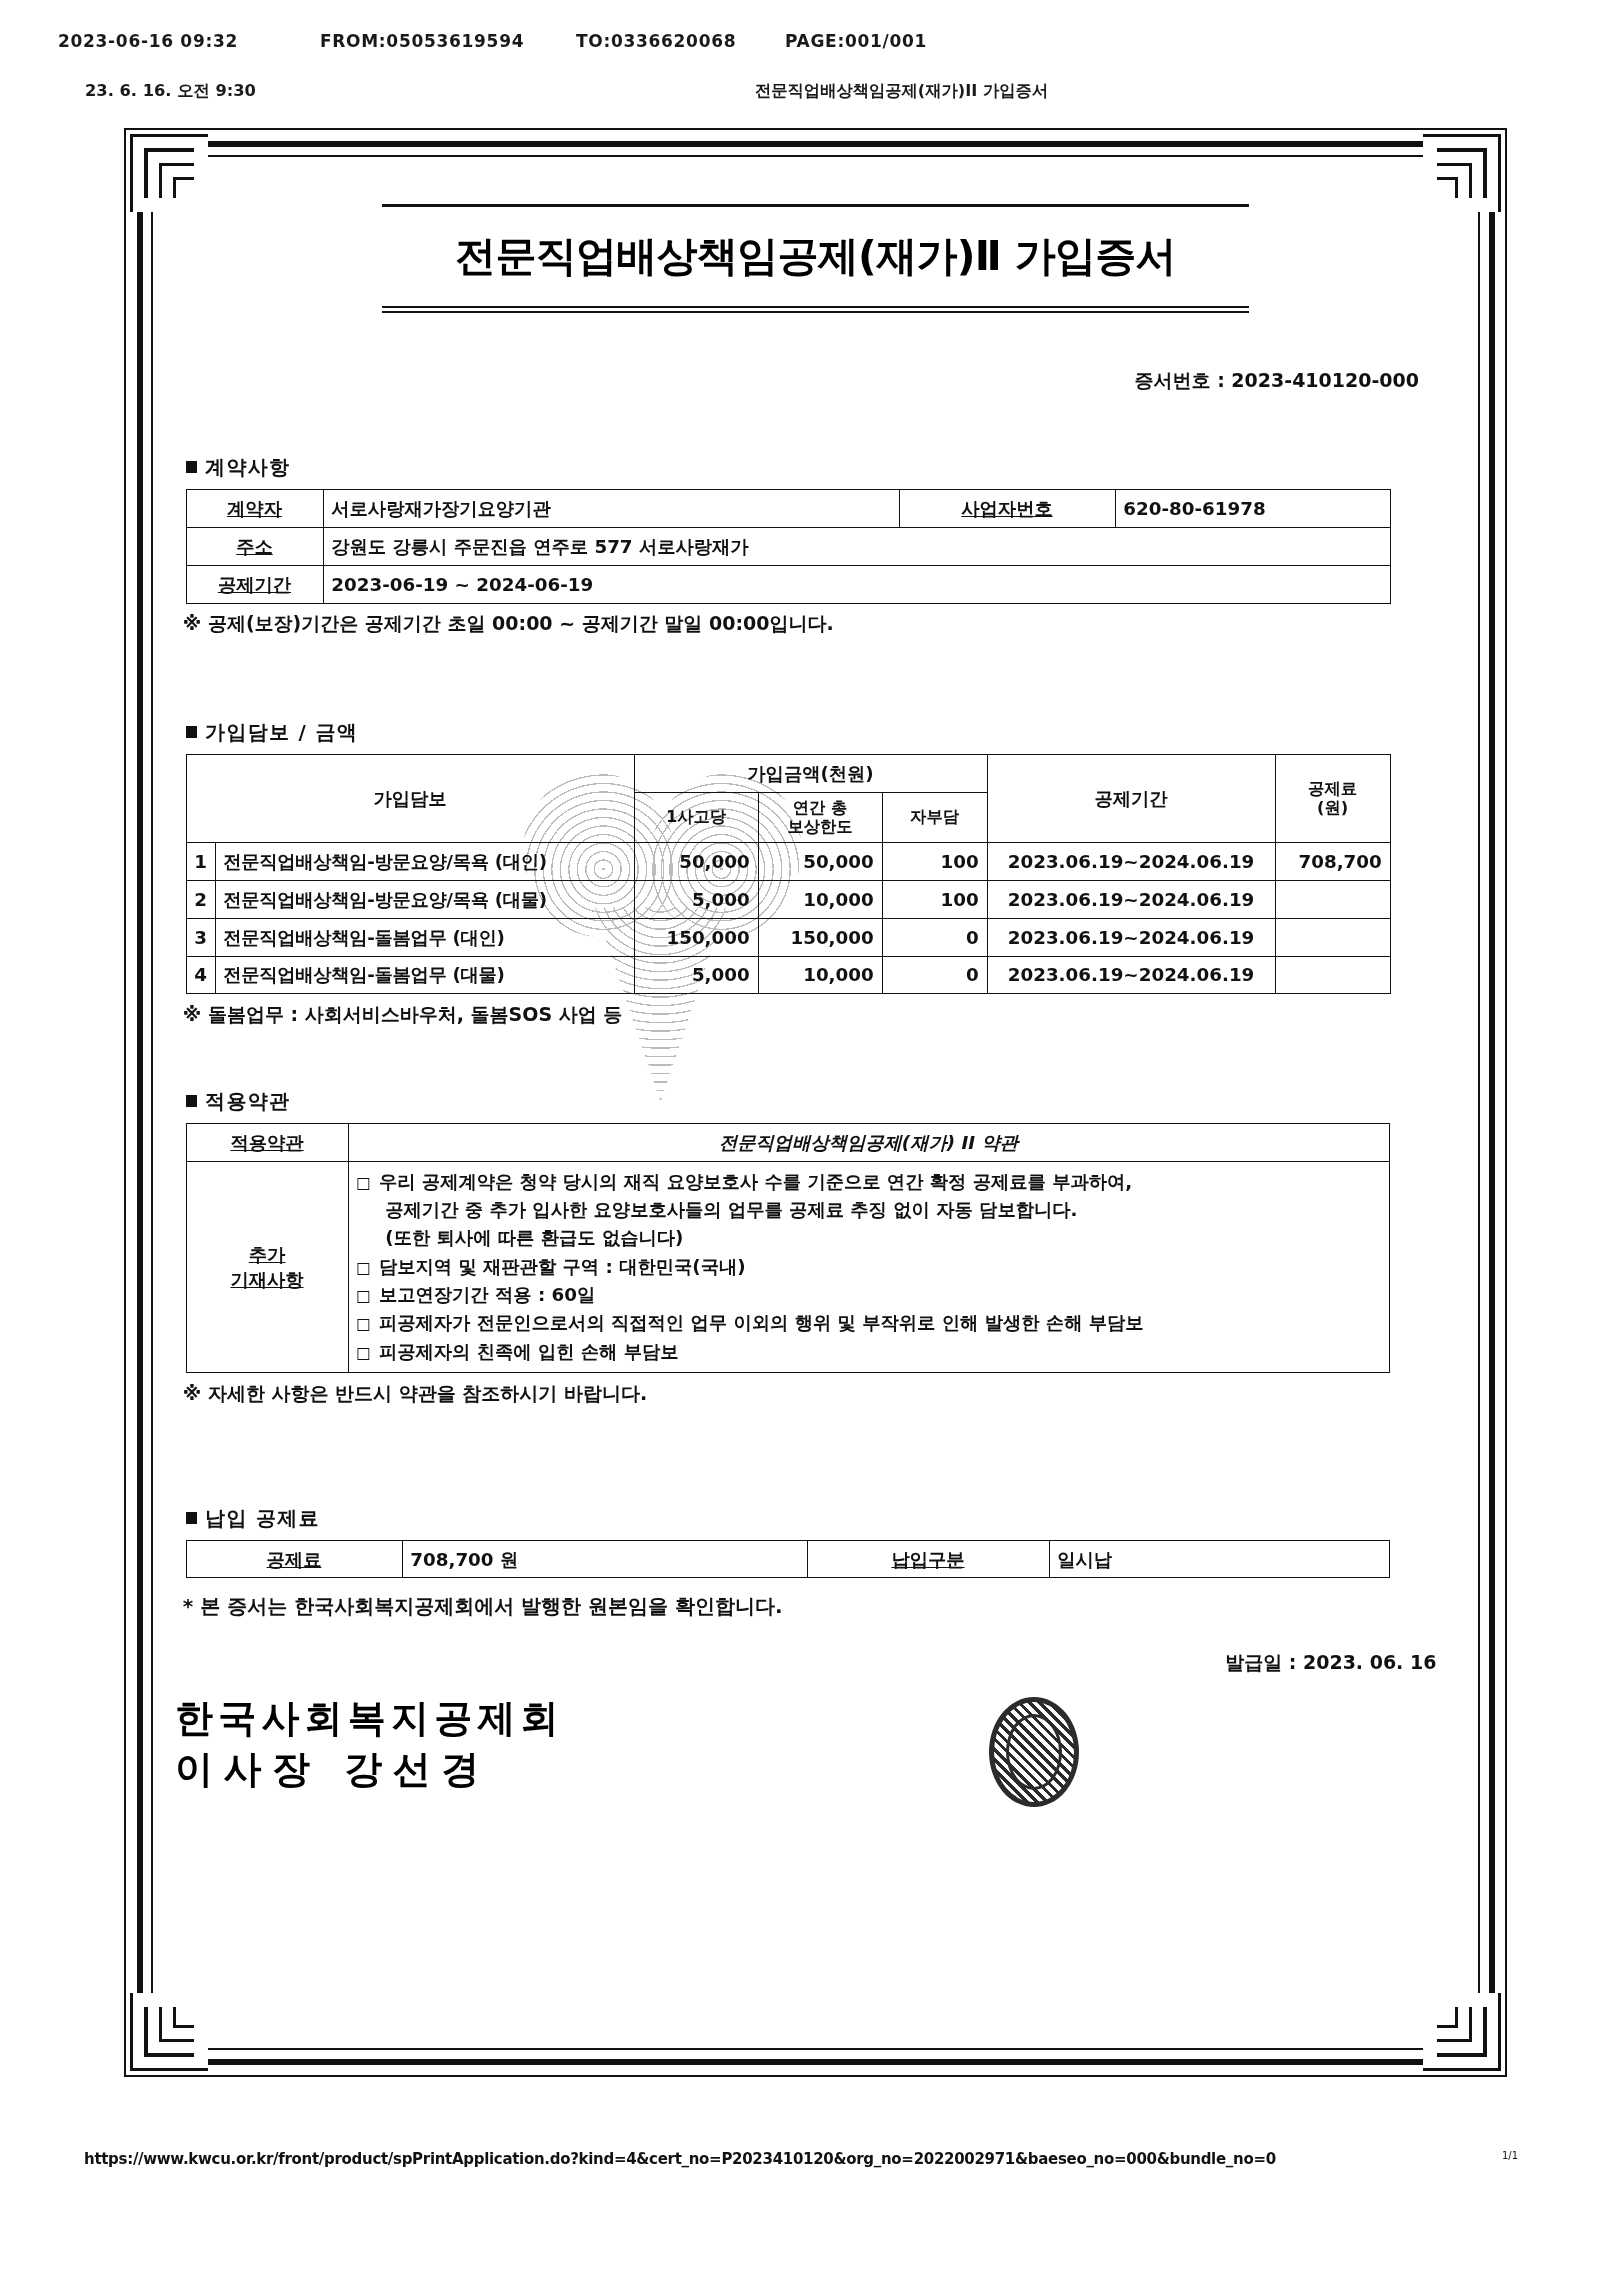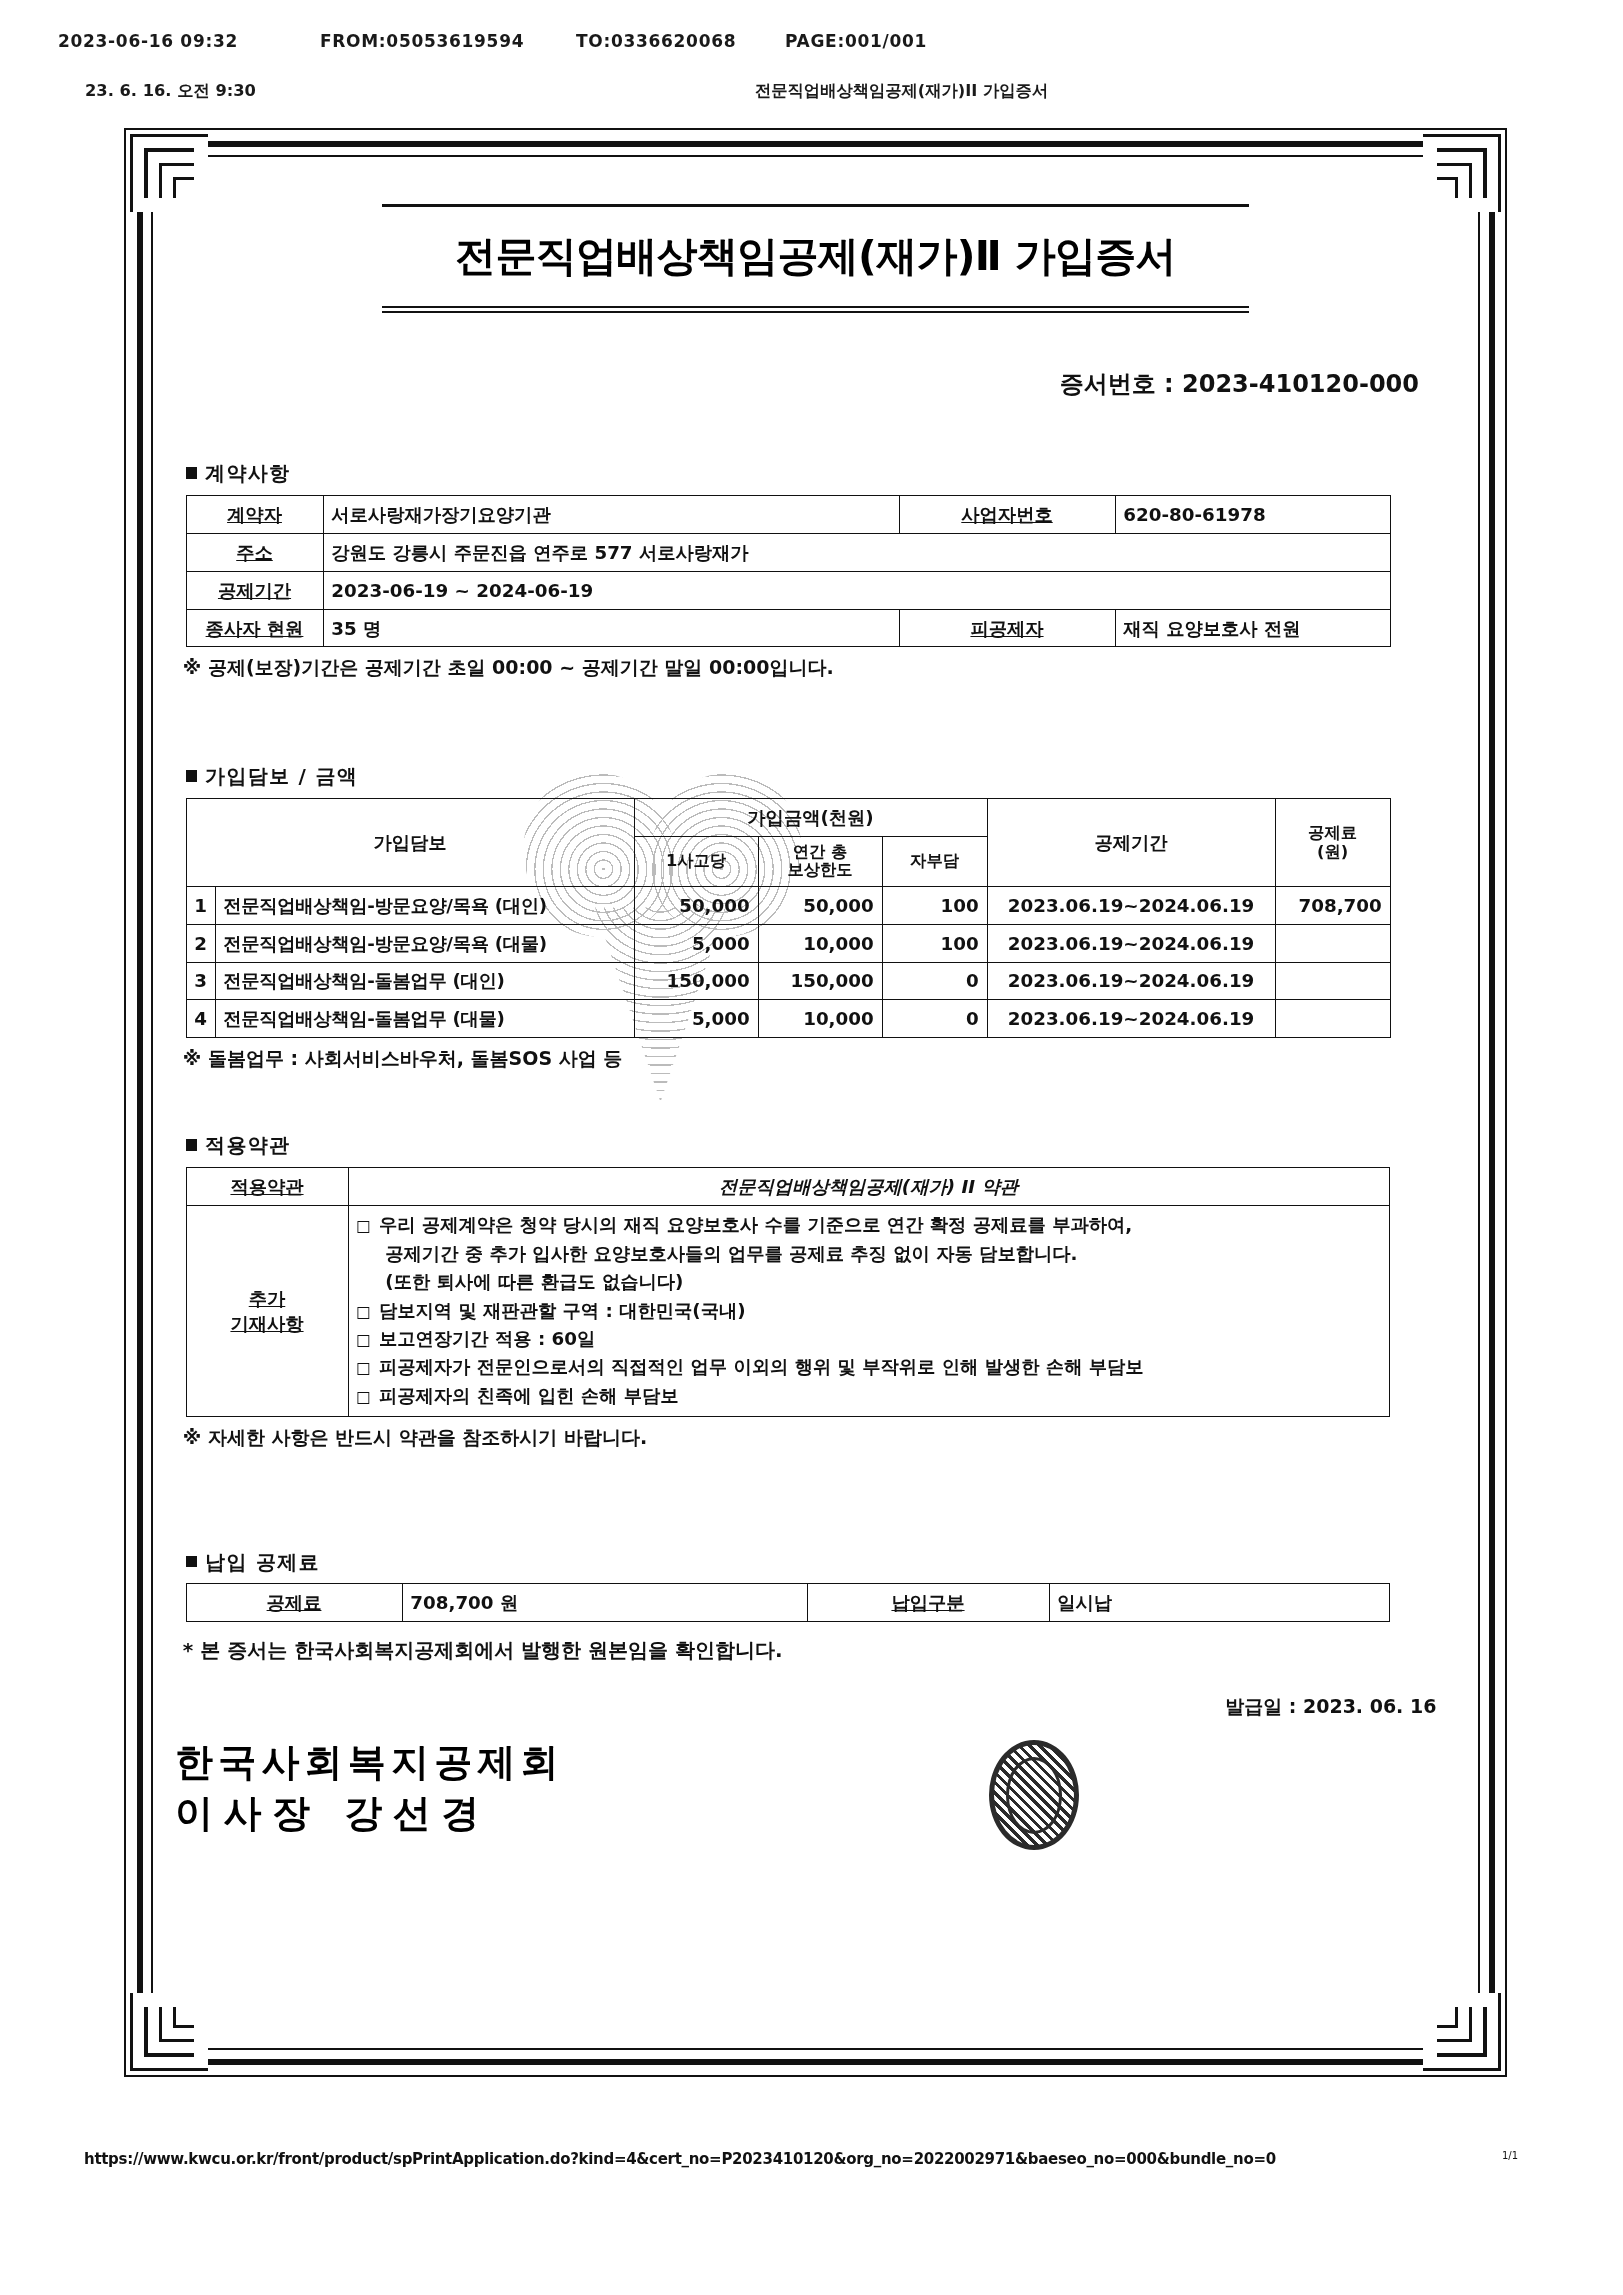--- a/index.html
+++ b/index.html
@@ -112,21 +112,21 @@
   .doc-title {
     text-align: center;
     font-size: 41px;
     font-weight: 900;
     letter-spacing: -0.7px;
     padding: 22px 0 15.7px 0;
     color: #000;
   }
   .cert-no {
     text-align: right;
-    font-size: 24px;
+    font-size: 19px;
     font-weight: 900;
     padding-right: 37px;
     margin-top: 55px;
     letter-spacing: 0px;
   }
 
   
   .sec-head {
     font-size: 20px;
     font-weight: 700;
@@ -400,26 +400,20 @@
         <td class="lbl">사업자번호</td>
         <td class="val">620-80-61978</td>
       </tr>
       <tr>
         <td class="lbl">주소</td>
         <td class="val" colspan="3">강원도 강릉시 주문진읍 연주로 577 서로사랑재가</td>
       </tr>
       <tr>
         <td class="lbl">공제기간</td>
         <td class="val" colspan="3">2023-06-19 ~ 2024-06-19</td>
-      </tr>
-      <tr>
-        <td class="lbl">종사자 현원</td>
-        <td class="val">35 명</td>
-        <td class="lbl">피공제자</td>
-        <td class="val">재직 요양보호사 전원</td>
       </tr>
     </tbody>
   </table>
 
   <div class="note">※ 공제(보장)기간은 공제기간 초일 00:00 ~ 공제기간 말일 00:00입니다.</div>
 
   <div class="spacer-lg"></div>
   <div class="spacer-sm"></div>
 
   <div class="sec-head">

